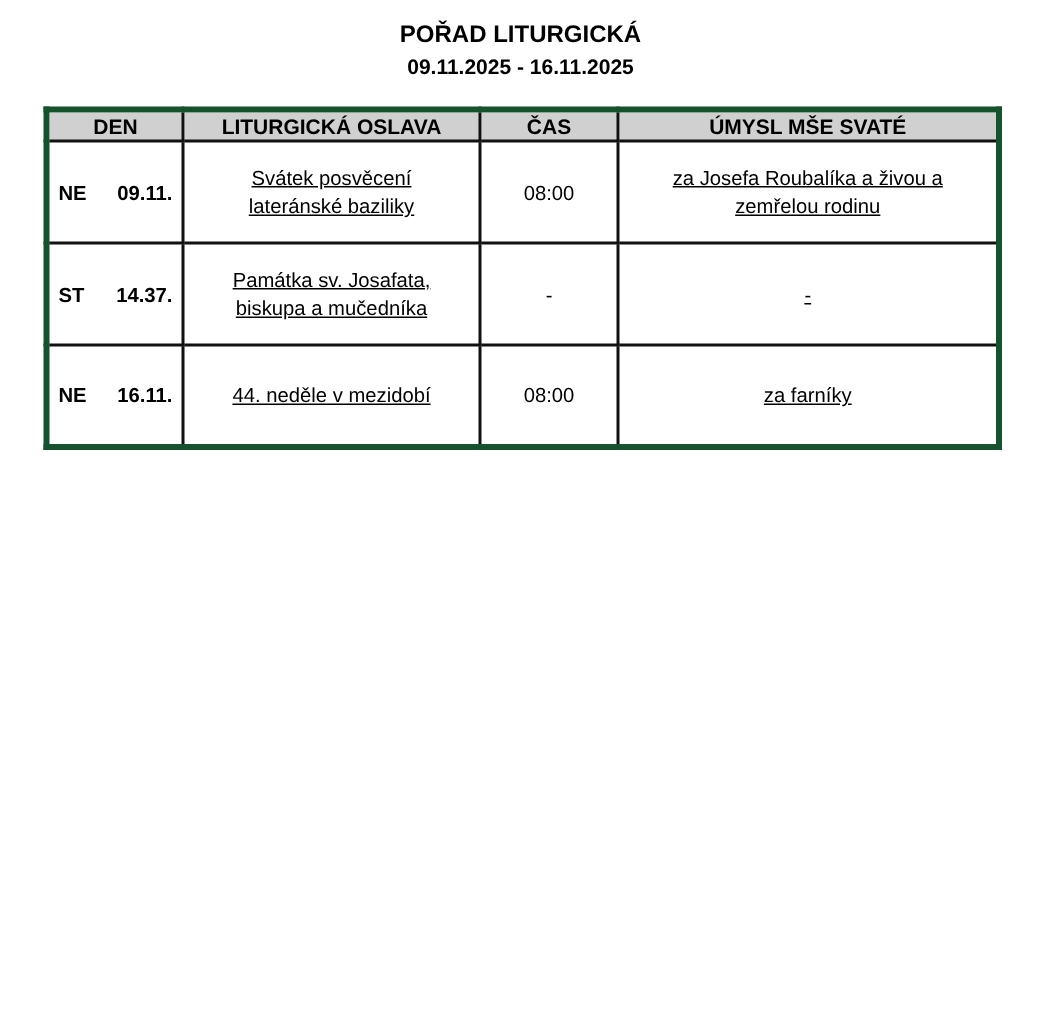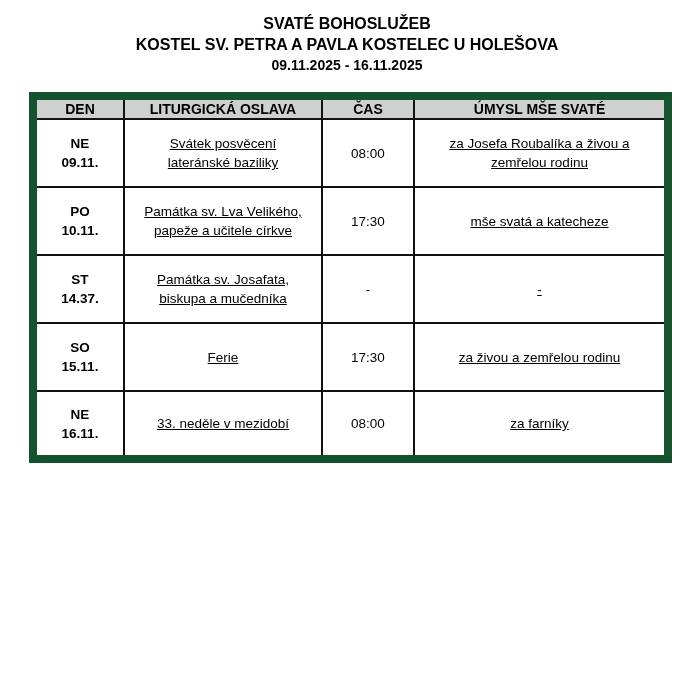--- a/index.html
+++ b/index.html
@@ -32,21 +32,21 @@
   .doc-daterange {
     font-size: 14px;
     font-weight: bold;
     margin: 0;
     line-height: 20px;
   }
   table.schedule {
     border-collapse: collapse;
     margin: 17px 0 0 29px;
     table-layout: fixed;
-    border: 8px solid #14532d;
+    border: 4px solid #14532d;
   }
   table.schedule th, table.schedule td {
     border: 2px solid #111111;
     box-sizing: border-box;
     text-align: center;
     vertical-align: middle;
     overflow: hidden;
   }
   table.schedule th {
     background: #d0d0d0;
@@ -70,35 +70,33 @@
     background: #d0d0d0;
     font-weight: bold;
     font-size: 14px;
     padding: 0 5px;
   }
   .day-flex {
     display: flex;
     justify-content: space-between;
     align-items: center;
     width: 100%;
-    flex-direction: column;
   }
   td.celebration-cell, td.intention-cell {
     white-space: pre-line;
     text-decoration: underline;
   }
 </style>
 </head>
 <body>
 
 <div class="page">
 
   <div class="doc-header">
-    <div class="doc-title">SVATÉ BOHOSLUŽEB</div>
-    <div class="doc-subtitle">KOSTEL SV. PETRA A PAVLA KOSTELEC U HOLEŠOVA</div>
+    <div class="doc-title">POŘAD LITURGICKÁ</div>
     <div class="doc-daterange">09.11.2025 - 16.11.2025</div>
   </div>
 
   <table class="schedule">
     <colgroup>
       <col class="col-day">
       <col class="col-celebration">
       <col class="col-time">
       <col class="col-intention">
     </colgroup>
@@ -120,58 +118,35 @@
         </td>
         <td class="celebration-cell">Svátek posvěcení
 lateránské baziliky</td>
         <td class="time-cell">08:00</td>
         <td class="intention-cell">za Josefa Roubalíka a živou a
 zemřelou rodinu</td>
       </tr>
       <tr>
         <td class="day-cell">
           <div class="day-flex">
-            <span>PO</span>
-            <span>10.11.</span>
-          </div>
-        </td>
-        <td class="celebration-cell">Památka sv. Lva Velikého,
-papeže a učitele církve</td>
-        <td class="time-cell">17:30</td>
-        <td class="intention-cell">mše svatá a katecheze</td>
-      </tr>
-      <tr>
-        <td class="day-cell">
-          <div class="day-flex">
             <span>ST</span>
             <span>14.37.</span>
           </div>
         </td>
         <td class="celebration-cell">Památka sv. Josafata,
 biskupa a mučedníka</td>
         <td class="time-cell">-</td>
         <td class="intention-cell">-</td>
       </tr>
       <tr>
         <td class="day-cell">
           <div class="day-flex">
-            <span>SO</span>
-            <span>15.11.</span>
-          </div>
-        </td>
-        <td class="celebration-cell">Ferie</td>
-        <td class="time-cell">17:30</td>
-        <td class="intention-cell">za živou a zemřelou rodinu</td>
-      </tr>
-      <tr>
-        <td class="day-cell">
-          <div class="day-flex">
             <span>NE</span>
             <span>16.11.</span>
           </div>
         </td>
-        <td class="celebration-cell">33. neděle v mezidobí</td>
+        <td class="celebration-cell">44. neděle v mezidobí</td>
         <td class="time-cell">08:00</td>
         <td class="intention-cell">za farníky</td>
       </tr>
     </tbody>
   </table>
 </div>
 
 </body></html>

